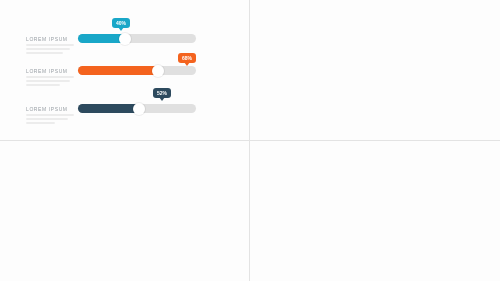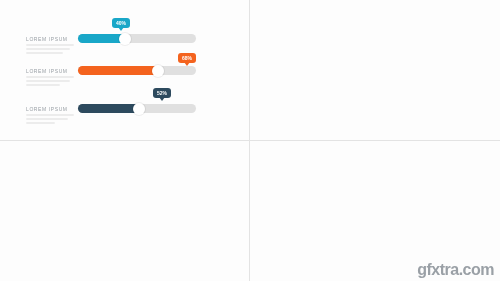--- a/index.html
+++ b/index.html
@@ -118,14 +118,13 @@
 
     
 
     
 
     
 
     
   </div>
 
-  <div class="watermark">gfxtra.com</div>
 </div>
 
 </body></html>

